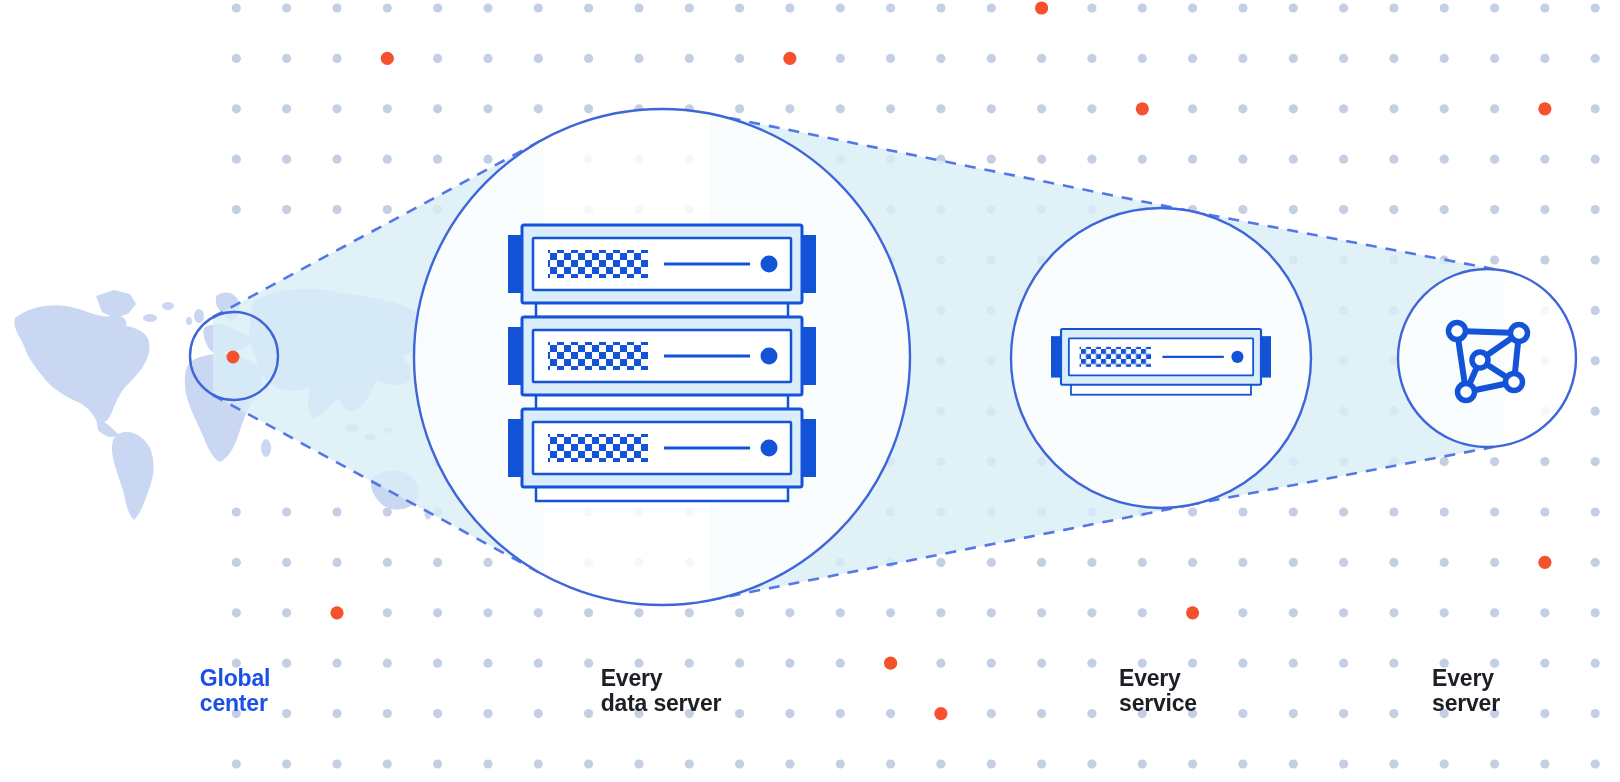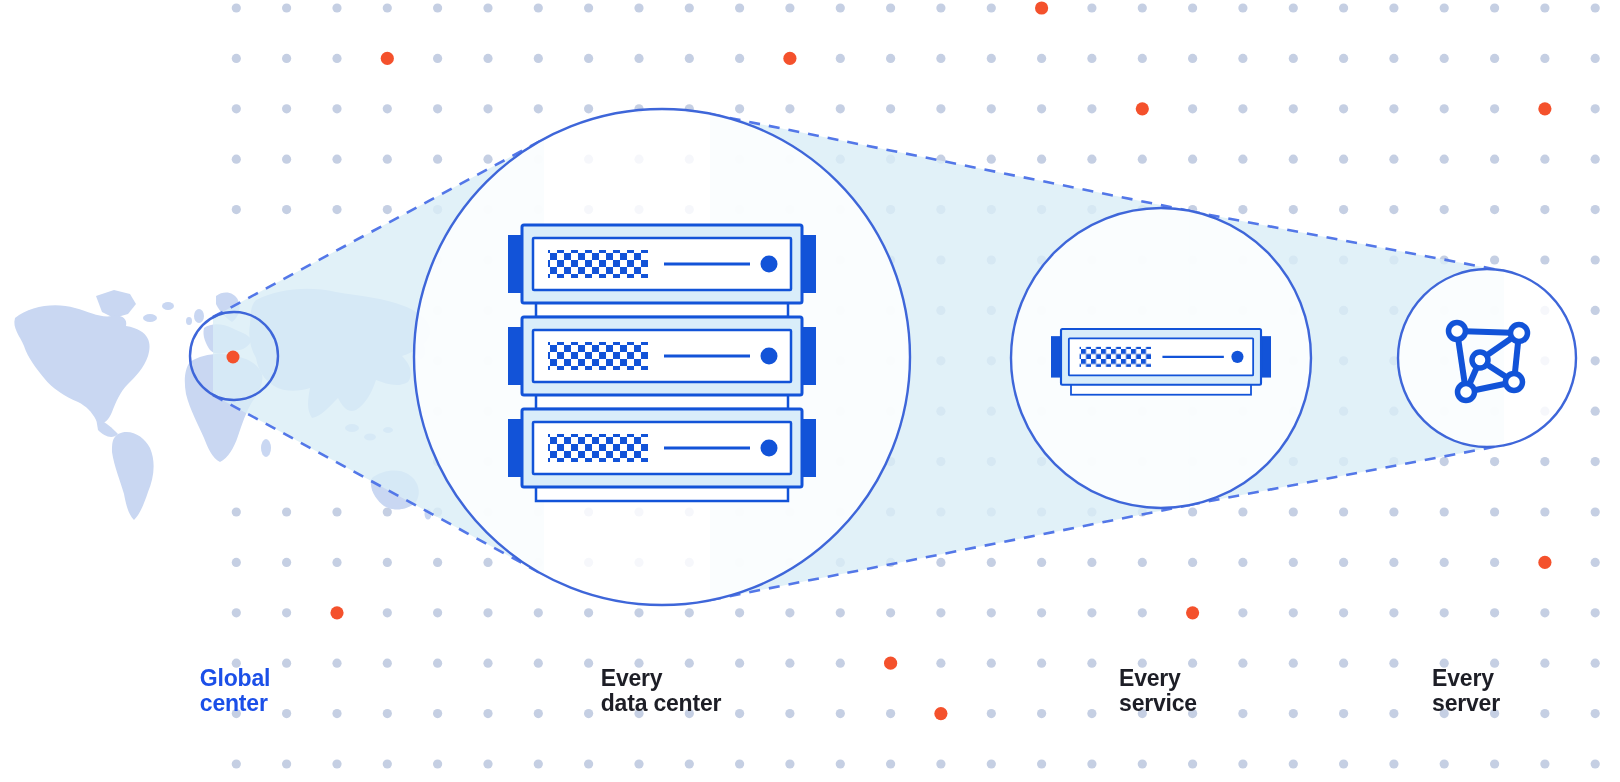--- a/index.html
+++ b/index.html
@@ -570,21 +570,21 @@
       </g>
     </g>
   </svg>
 
   <div class="stage-label highlight" style="left:235px; top:666px;">
     <div>Global</div>
     <div>center</div>
   </div>
   <div class="stage-label" style="left:661px; top:666px;">
     <div>Every</div>
-    <div>data center</div>
+    <div>data server</div>
   </div>
   <div class="stage-label" style="left:1158px; top:666px;">
     <div>Every</div>
     <div>service</div>
   </div>
   <div class="stage-label" style="left:1466px; top:666px;">
     <div>Every</div>
     <div>server</div>
   </div>
 

